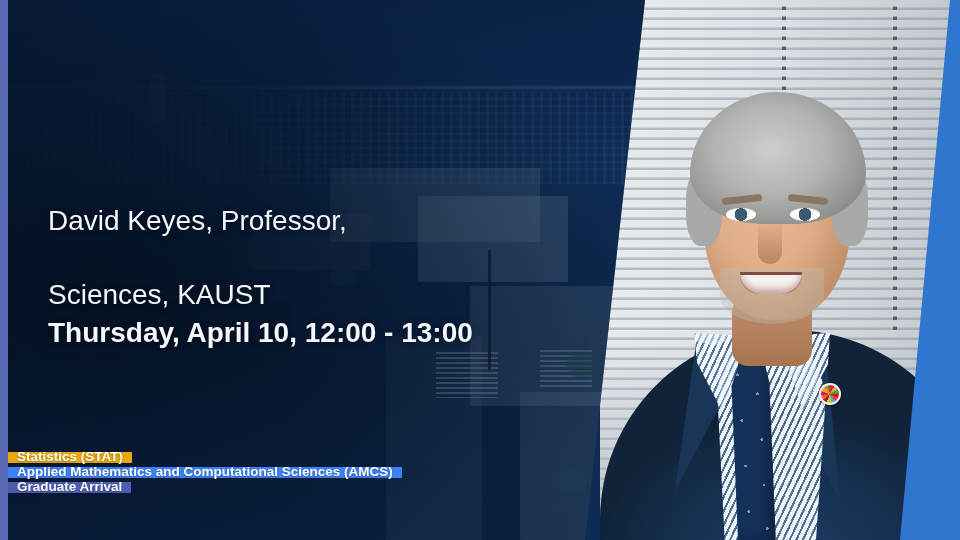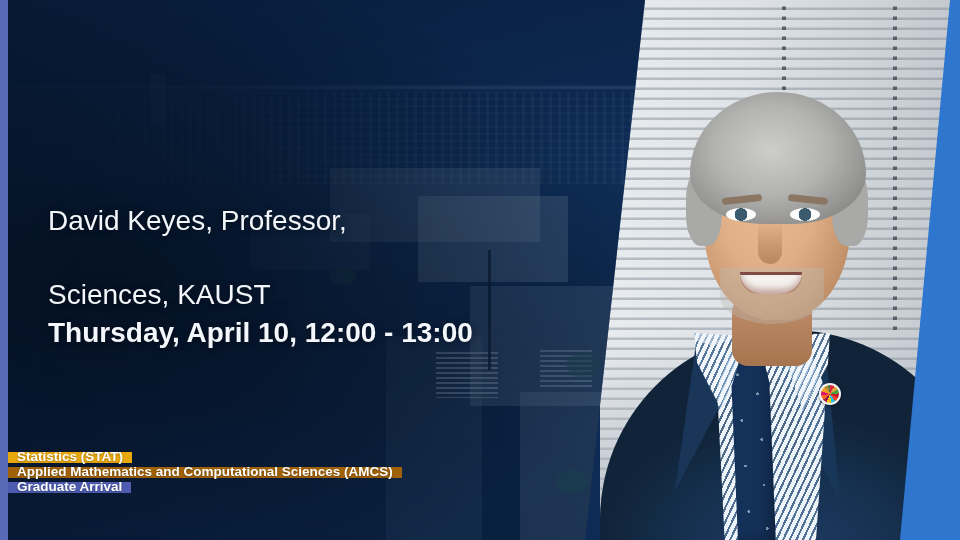--- a/index.html
+++ b/index.html
@@ -232,21 +232,21 @@
   .meta .when{font-weight:700;}
 
   
   .tags{position:absolute;left:8px;top:432px;z-index:7;margin-top:20px;}
   .tag{
     display:inline-block;color:#fff;font-size:13.5px;font-weight:700;
     padding:5px 9px 6px 9px;margin-bottom:4px;white-space:nowrap;
     text-shadow:0 1px 2px rgba(0,0,0,.35);
   }
   .tag.stat{background:#e8a80c;}
-  .tag.amcs{background:#a16207;}
+  .tag.amcs{background:#3b82f6;}
   .tag.sem{background:#4d5cb0;}
   .tag-row{line-height:0;}
 </style>
 </head>
 <body>
 
 <div id="stage">
 
   <div class="photo-layer">
     <div class="backdrop"></div>

